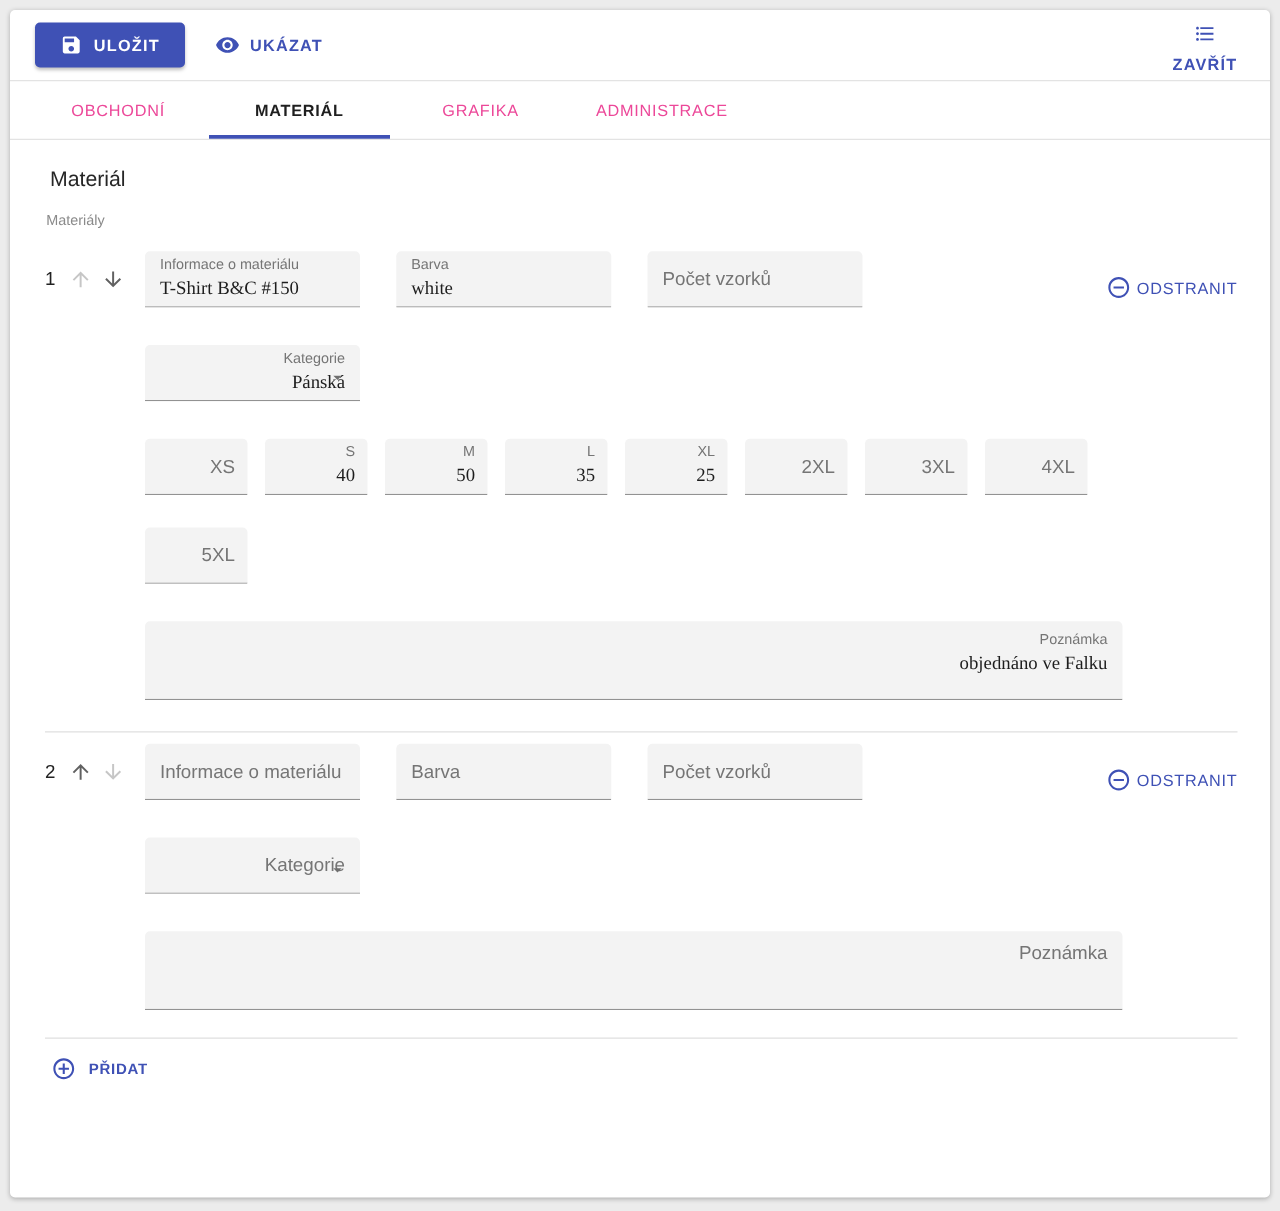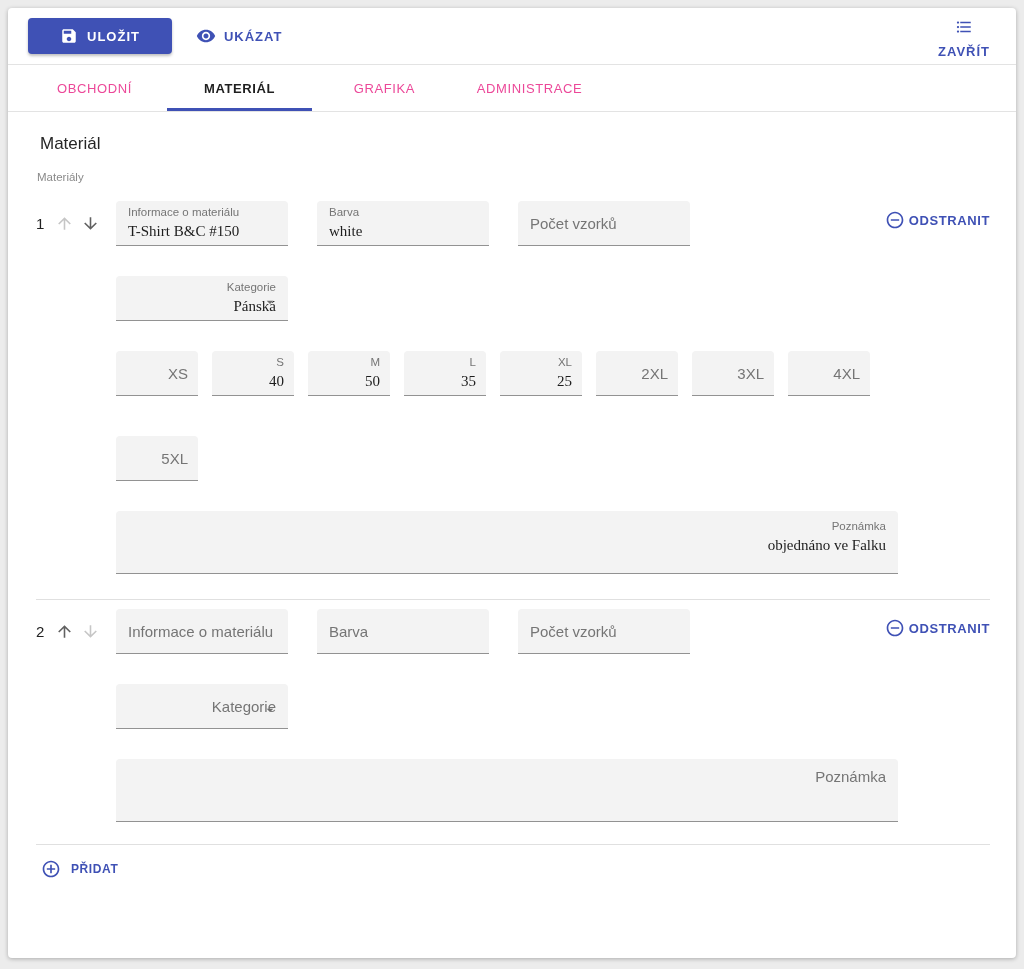--- a/index.html
+++ b/index.html
@@ -23,21 +23,21 @@
   }
   
   .toolbar {
     height:56px; flex:0 0 56px;
     display:flex; align-items:center;
     padding:0 26px 0 20px;
   }
   .btn-primary {
     background:var(--primary); color:#fff;
     border:none; height:36px; border-radius:4px;
-    padding:0 32px; display:flex; align-items:center; gap:9px;
+    padding:0 20px; display:flex; align-items:center; gap:9px;
     font-family:inherit; font-size:13px; font-weight:bold; letter-spacing:1px;
     box-shadow:0 2px 3px rgba(0,0,0,.25);
     cursor:pointer;
   }
   .btn-text {
     background:none; border:none; cursor:pointer;
     color:var(--primary);
     height:36px; padding:0 10px;
     display:flex; align-items:center; gap:8px;
     font-family:inherit; font-size:13px; font-weight:bold; letter-spacing:1px;
@@ -94,26 +94,26 @@
   .tf.filled .tf-label { font-size:11.5px; line-height:13px; margin-bottom:3px; }
   .tf.filled .tf-value { display:block;font-family:Liberation Serif, serif; }
   .tf.sz { width:82px; padding:0 10px; }
   .tf.select { cursor:pointer; }
   .tf.select .dd { position:absolute; right:10px; top:50%; margin-top:-4px; }
   .tf.note {
     width:782px; height:63px;
     justify-content:flex-start; padding-top:9px;
   }
   .sub { margin-left:80px; margin-top:30px;text-align:right; }
-  .sizes-row { display:flex; flex-wrap:wrap; gap:40px 14px; width:760px; }
+  .sizes-row { display:flex; flex-wrap:wrap; gap:26px 14px; width:760px; }
   .remove-btn {
-    margin-left:auto; margin-top:9px;
+    margin-left:auto; margin-top:19px;
     background:none; border:none; cursor:pointer;
     color:var(--primary); font-family:inherit;
-    font-size:13px; font-weight:bold; letter-spacing:.6px;
+    font-size:13px; font-weight:normal; letter-spacing:.6px;
     display:flex; align-items:center; gap:4px; padding:0;
   }
   .divider { border:none; border-top:1px solid #e0e0e0; margin:0; }
   .div-item { margin-top:25px; }
   .item2 .row-first { margin-top:9px; }
   .add-row { margin-top:22px; }
   .add-btn {
     margin:14px 0 0 5px;
     background:none; border:none; cursor:pointer;
     color:var(--primary); font-family:inherit;

